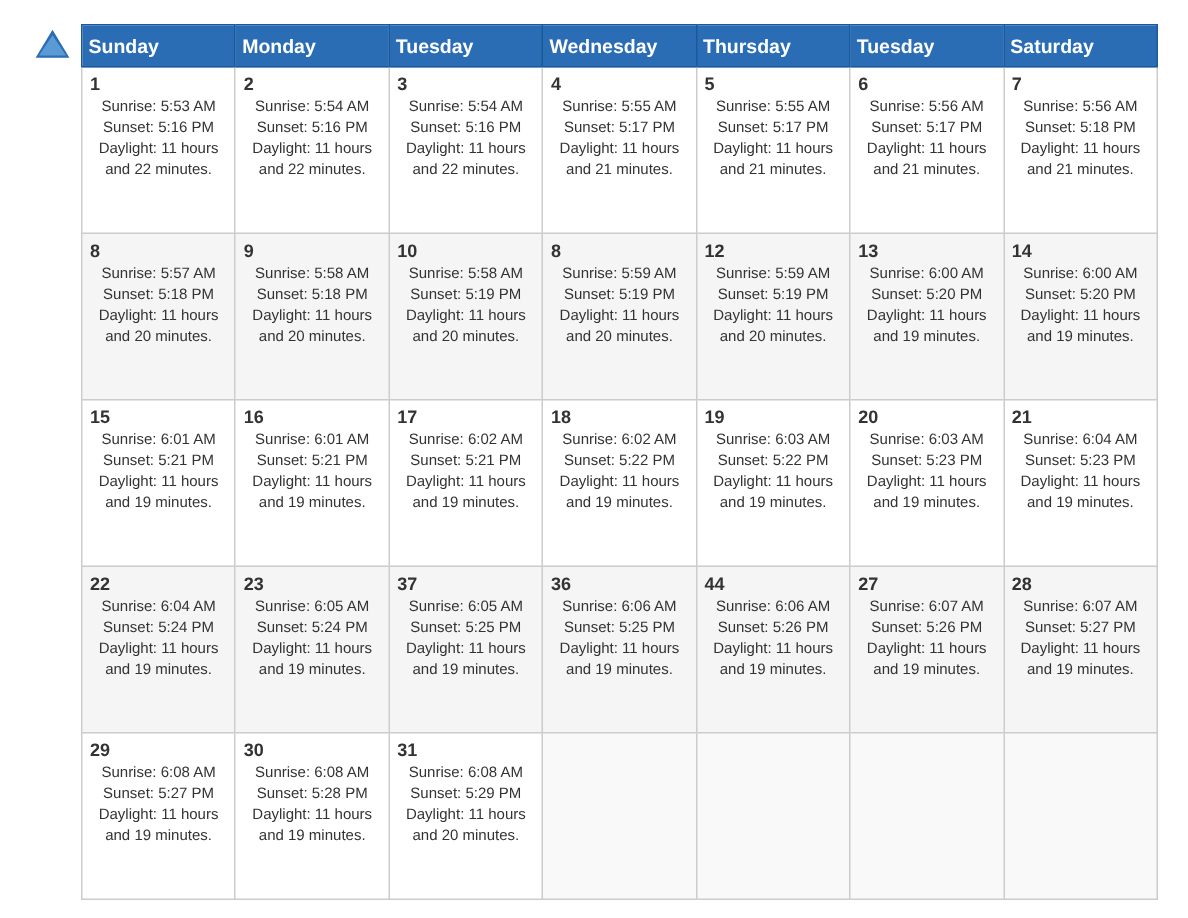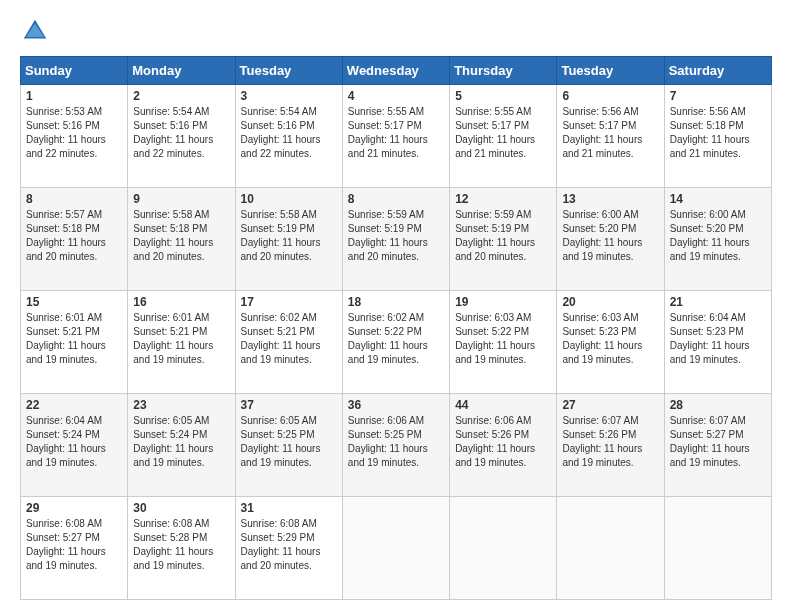--- a/index.html
+++ b/index.html
@@ -8,21 +8,21 @@
       background: #fff;
       width: 792px;
       height: 612px;
       overflow: hidden;
     }
     .page {
       width: 792px;
       height: 612px;
       padding: 16px 20px 12px 20px;
       display: flex;
-      flex-direction: column;
+      flex-direction: row;
     }
     .header {
       display: flex;
       justify-content: space-between;
       align-items: flex-start;
       margin-bottom: 10px;
     }
     .logo {
       display: flex;
       align-items: center;
@@ -87,20 +87,21 @@
       background: #f5f5f5;
     }
     .day-number {
       font-size: 12px;
       font-weight: bold;
       display: block;
       margin-bottom: 2px;
     }
     .day-info {
       line-height: 1.4;
+      text-align: center;
     }
     .empty {
       background: #f9f9f9 !important;
     }
   </style>
 </head>
 <body>
 
 <div class="page">
   <div class="header">

